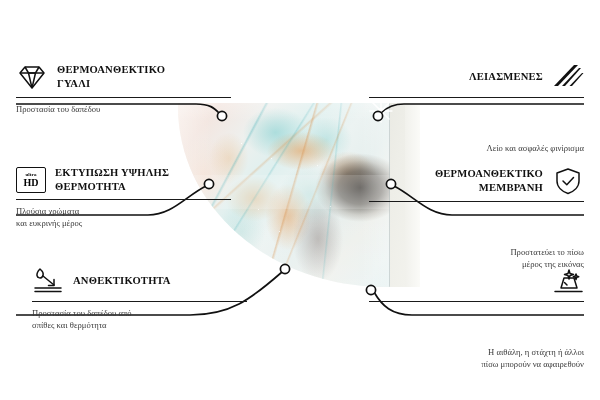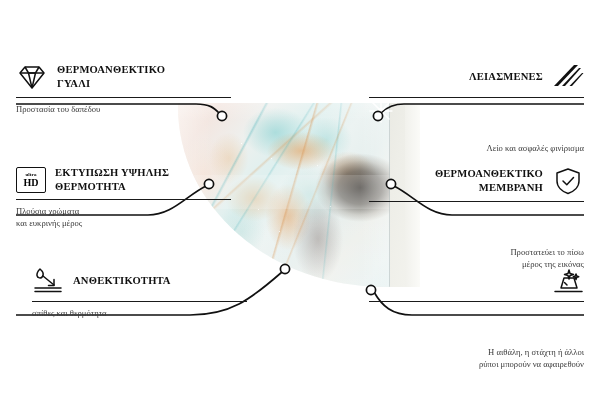--- a/index.html
+++ b/index.html
@@ -246,20 +246,21 @@
           <path d="M3 22 H29"></path>
             <path d="M3 25.5 H29"></path>
         </g>
       </svg>
       <div class="title">
         <div>ΑΝΘΕΚΤΙΚΟΤΗΤΑ</div>
       </div>
     </div>
     <div class="rule"></div>
     <div class="desc">
+      <div>Προστασία του δαπέδου από</div>
       <div>σπίθες και θερμότητα</div>
     </div>
   </div>
 
   <div class="feat f4 right">
     <div class="row">
       <svg class="icon" viewBox="0 0 32 30">
         <g fill="#111">
           <polygon points="22,3 26,3 6,24 2,24"></polygon>
           <polygon points="27,6 29,6 13,24 10,24"></polygon>
@@ -304,17 +305,17 @@
           <path d="M3 25.5 H30"></path>
           <path d="M12.5 16.5 L15 19"></path>
           <path d="M17 4 L18 7.5 L21.5 8.5 L18 9.5 L17 13 L16 9.5 L12.5 8.5 L16 7.5 Z"></path>
           <path d="M24 8 L24.7 10 L26.7 10.7 L24.7 11.4 L24 13.4 L23.3 11.4 L21.3 10.7 L23.3 10 Z"></path>
         </g>
       </svg>
     </div>
     <div class="rule"></div>
     <div class="desc">
       <div>Η αιθάλη, η στάχτη ή άλλοι</div>
-      <div>ρύποι μπορούν να αφαιρεθούν</div>
+      <div>πίσω μπορούν να αφαιρεθούν</div>
     </div>
   </div>
 
 </div>
 
 </body></html>

